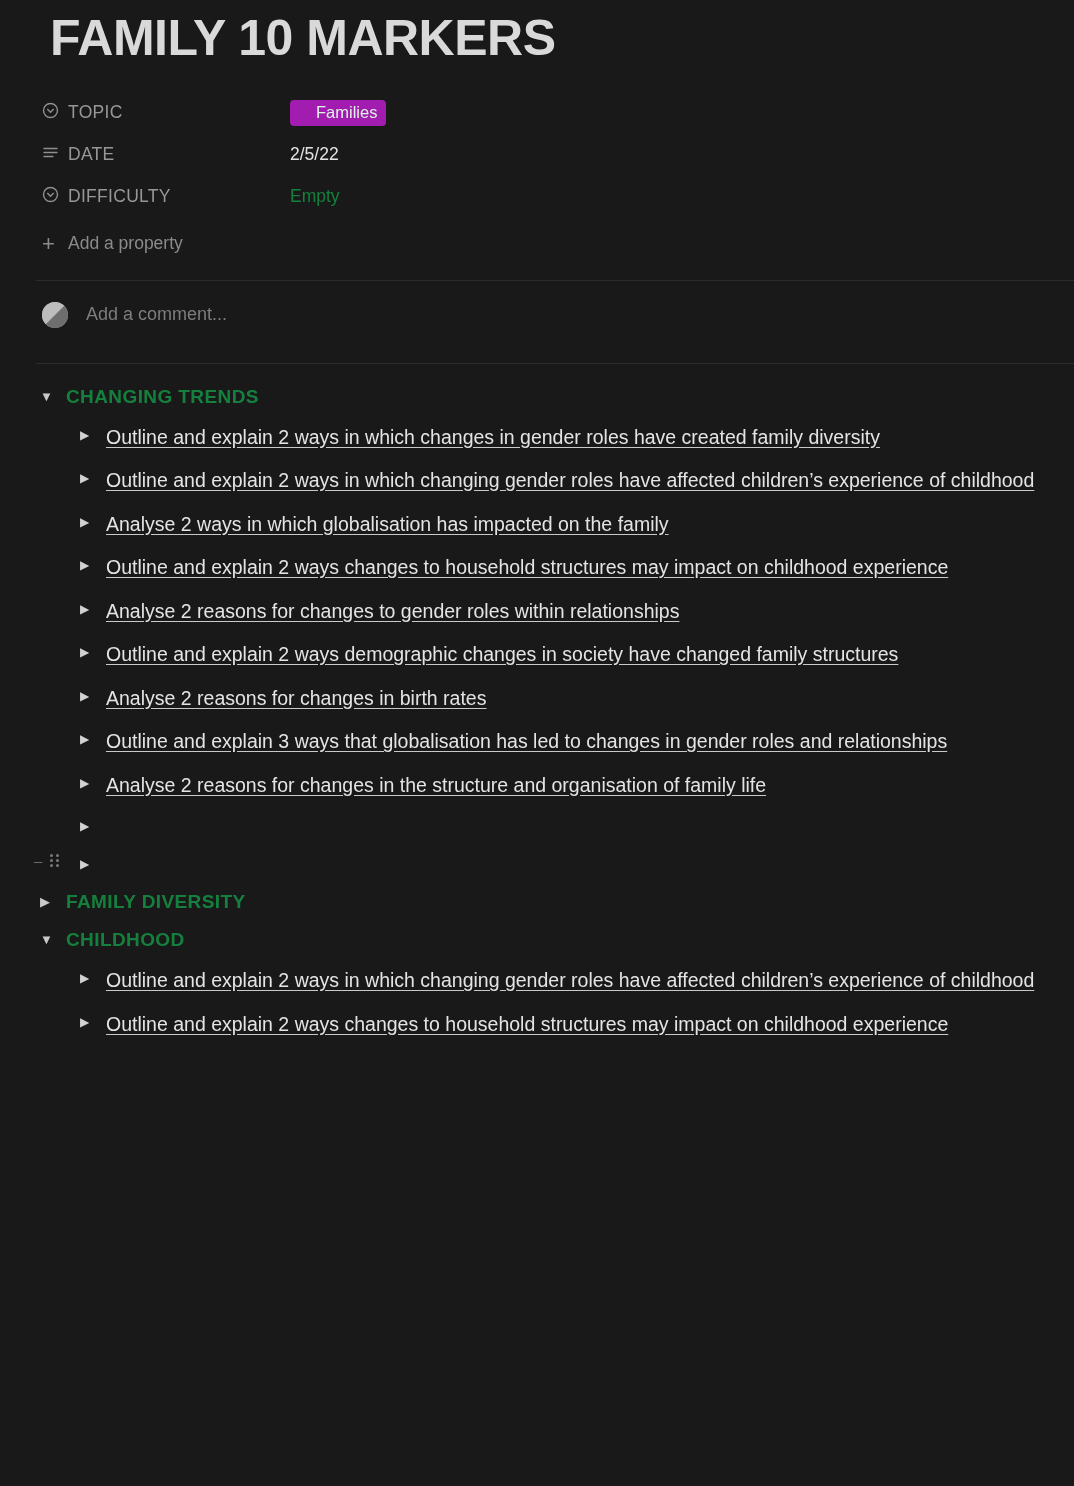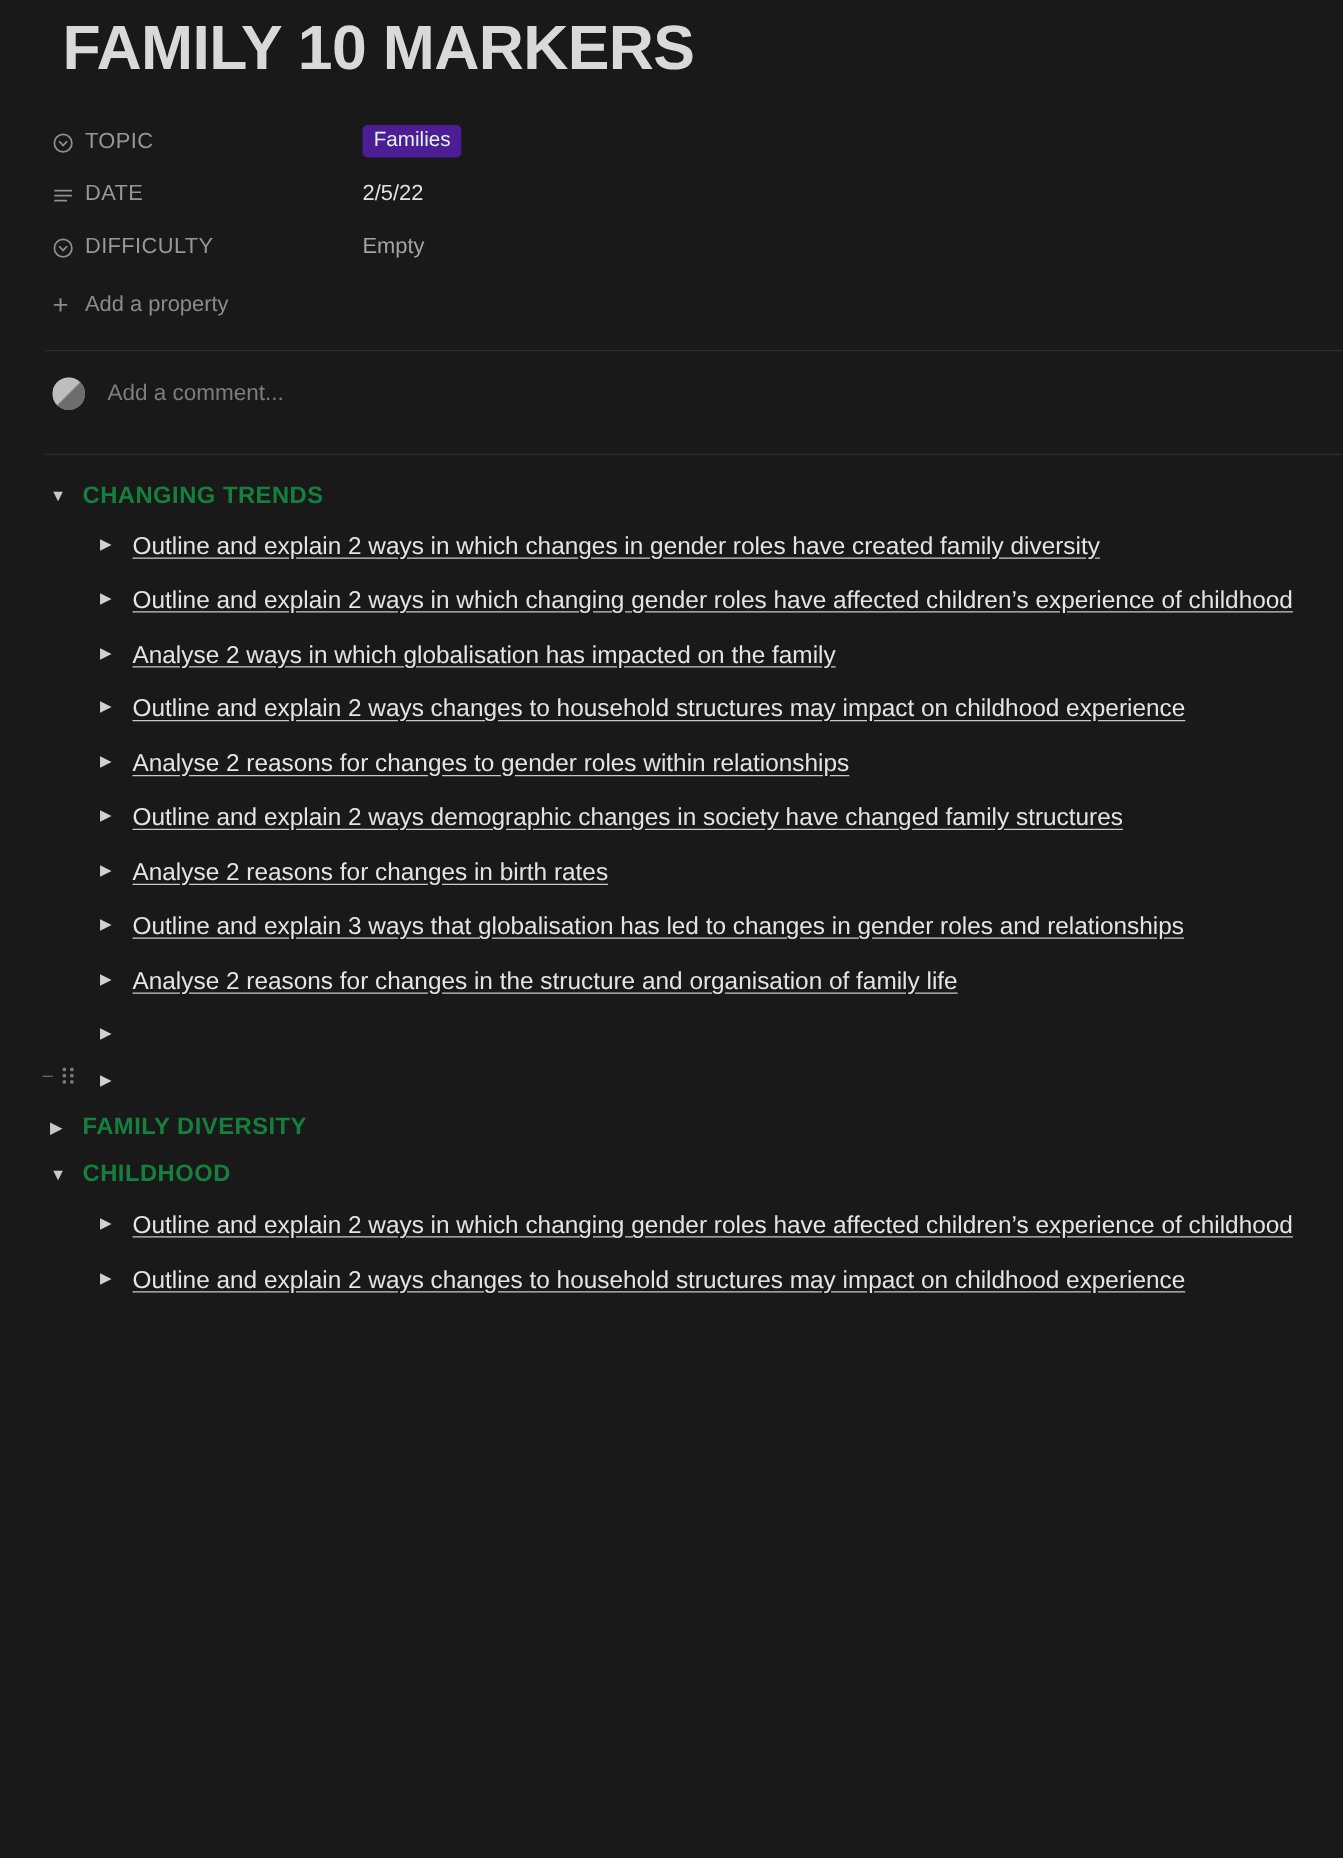--- a/index.html
+++ b/index.html
@@ -31,48 +31,48 @@
   .props {
     padding: 24px 0 0 10px;
   }
   .prop-row {
     display: flex;
     align-items: center;
     height: 42px;
   }
   .prop-label {
     display: flex;
-    align-items: flex-end;
+    align-items: flex-start;
     width: 248px;
     color: #979797;
     font-size: 17.5px;
     letter-spacing: 0.3px;
   }
   .prop-icon {
     width: 26px;
     display: inline-flex;
     align-items: center;
     justify-content: flex-start;
     color: #8f8f8f;
   }
   .prop-icon svg { display:block; }
   .prop-value {
     font-size: 17.5px;
     color: #e2e2e2;
   }
   .tag {
-    background: #4c1d95;
+    background: #a21caf;
     color: #ddf4e6;
     border-radius: 4px;
-    padding: 3px 9px 4px 9px;
+    padding: 3px 9px 4px 26px;
     font-size: 16.5px;
     display: inline-block;
   }
   .empty {
-    color: #a3a3a3;
+    color: #15803d;
   }
   .add-prop {
     display: flex;
     align-items: center;
     height: 44px;
     color: #8b8b8b;
     font-size: 17.5px;
     margin-top: 4px;
   }
   .add-prop .plus {

